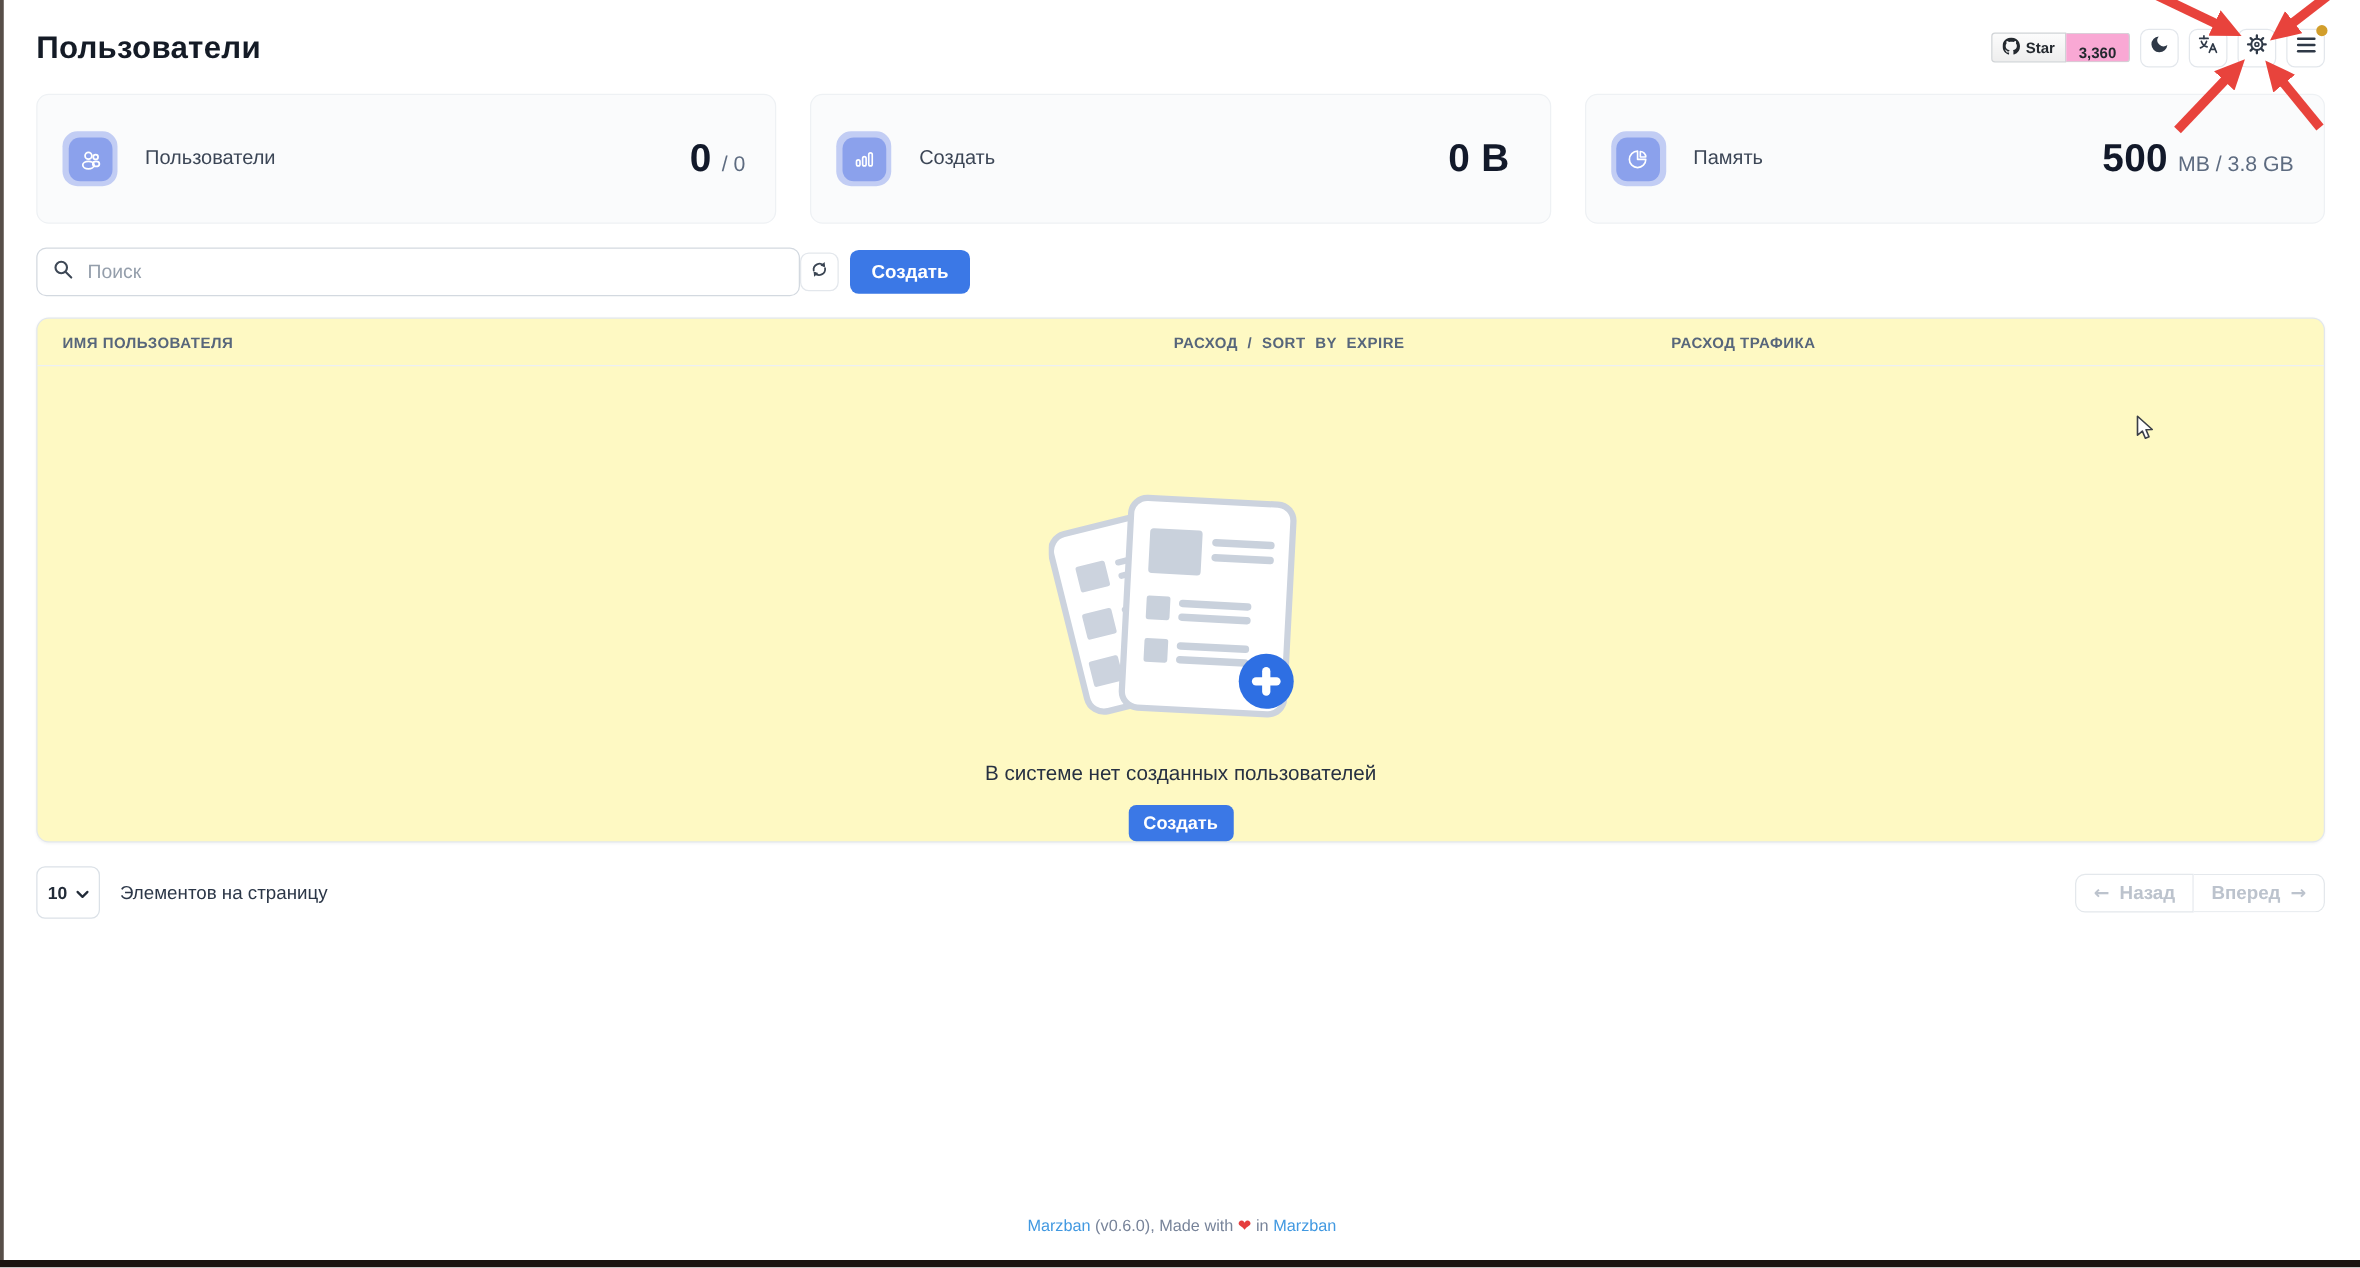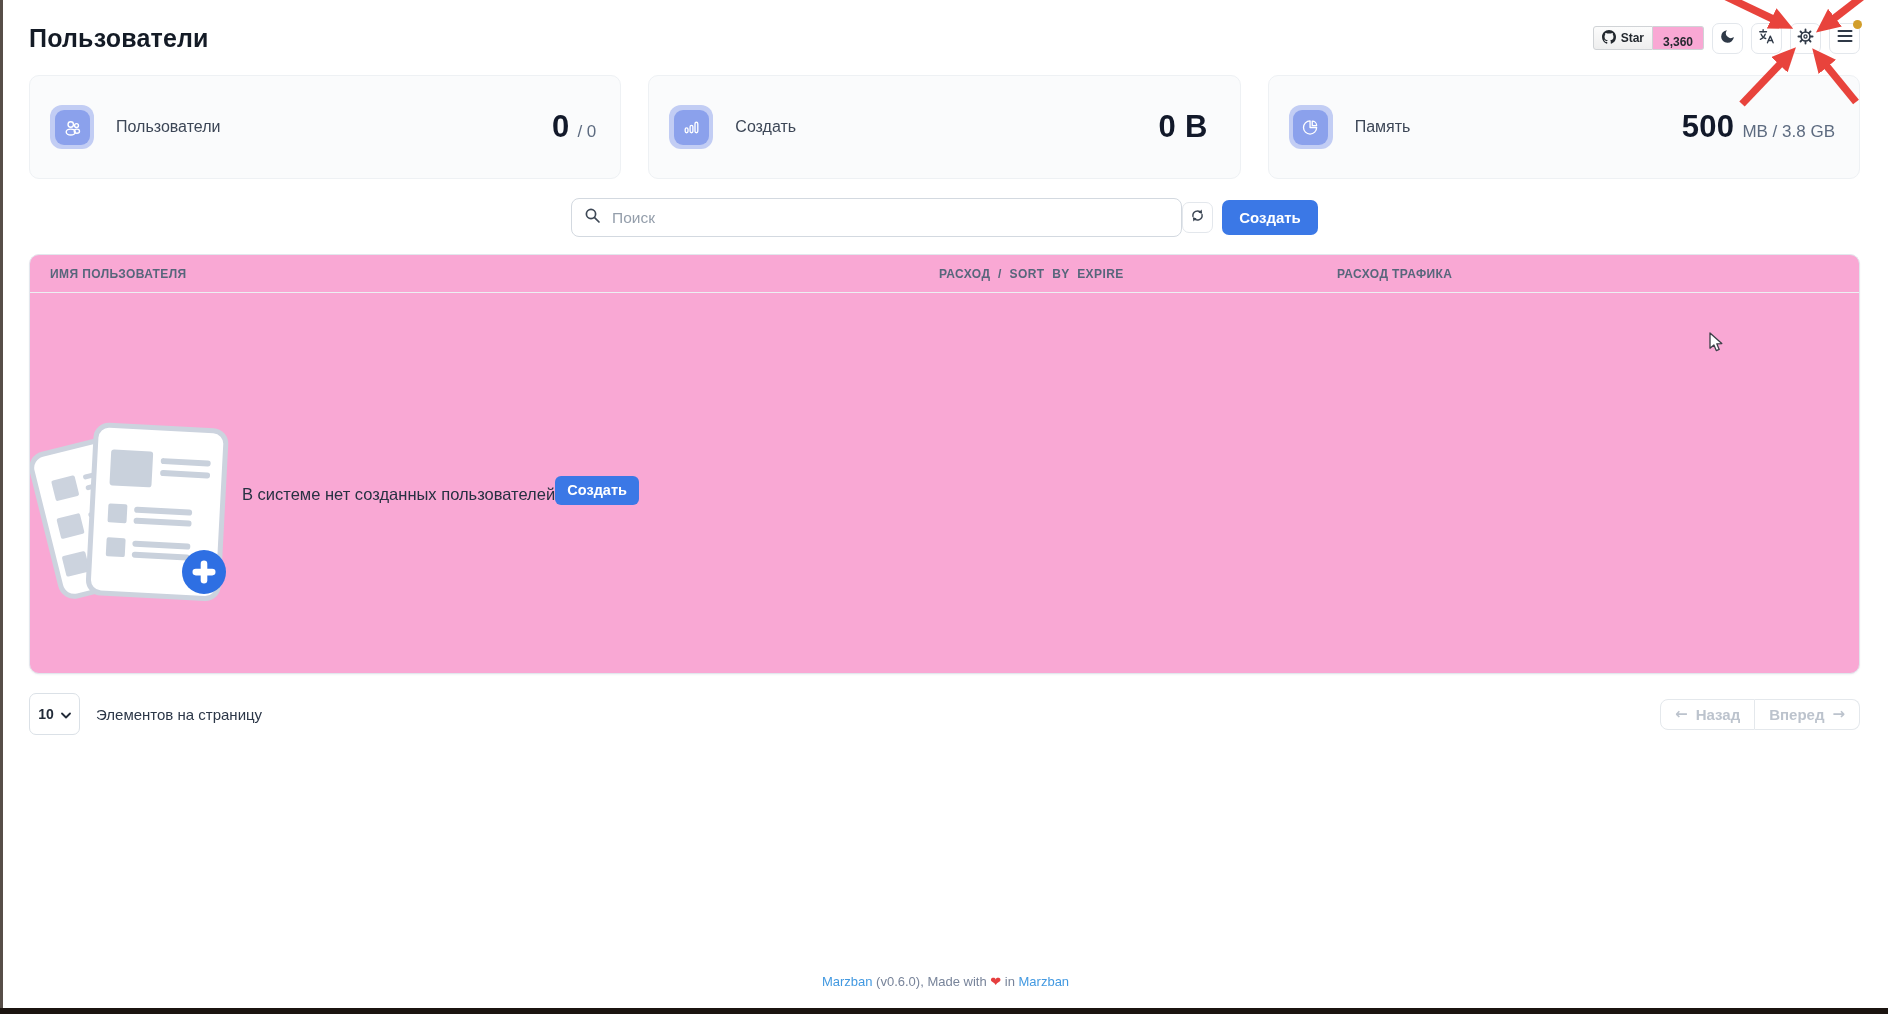--- a/index.html
+++ b/index.html
@@ -33,39 +33,39 @@
   .badge-outer{width:44px;height:44px;border-radius:12px;background:var(--icon-badge-outer,#c2cdf4);
     display:flex;align-items:center;justify-content:center;flex:none;}
   .badge-inner{width:35px;height:35px;border-radius:9px;background:var(--icon-badge-inner,#8ba1ec);
     display:flex;align-items:center;justify-content:center;}
   .card-label{margin-left:22px;font-size:16px;color:#3c4656;font-weight:500;}
   .card-value{margin-left:auto;display:flex;align-items:baseline;gap:8px;white-space:nowrap;}
   .value-big{font-size:31px;font-weight:700;color:#12192a;letter-spacing:.3px;}
   .value-sub{font-size:17px;font-weight:500;color:#5d6b80;}
 
   
-  .search-row{margin-top:19px;display:flex;justify-content:center;align-items:center;}
+  .search-row{margin-top:19px;display:flex;justify-content:flex-start;align-items:center;}
   .search-box{width:611px;height:39px;border:1px solid #d3d9e0;border-radius:8px;display:flex;
     align-items:center;padding:0 12px;box-sizing:border-box;gap:9px;background:#fff;}
   .search-box input{border:none;outline:none;flex:1;font-size:15.5px;color:#1f2733;
     font-family:"Liberation Sans",sans-serif;background:transparent;}
   .search-box input::placeholder{color:#949eab;}
   .right-actions{display:flex;align-items:center;gap:9px;}
   .create-btn{width:96px;height:35px;border-radius:7px;background:var(--accent-blue,#3b78e6);color:#fff;
     font-weight:700;font-size:15px;border:none;display:flex;align-items:center;justify-content:center;
     cursor:pointer;font-family:"Liberation Sans",sans-serif;}
 
   
   .table{margin-top:17px;height:420px;border:1px solid #e2e7ed;border-radius:10px;position:relative;
-    box-sizing:border-box;background:#f9a8d4;box-shadow:0 1px 2px rgba(20,30,50,.05);}
+    box-sizing:border-box;background:#fef9c3;box-shadow:0 1px 2px rgba(20,30,50,.05);}
   .thead{height:37px;border-bottom:1px solid #edf0f3;display:grid;grid-template-columns:889px 398px 1fr;
     align-items:center;padding-left:20px;font-size:12px;font-weight:700;color:#57667b;letter-spacing:.4px;}
   .th{cursor:pointer;}
   .th-status{word-spacing:4px;}
-  .tbody{position:absolute;top:37px;left:0;right:0;bottom:0;display:flex;flex-direction:row;align-items:center;}
+  .tbody{position:absolute;top:37px;left:0;right:0;bottom:0;display:flex;flex-direction:column;align-items:center;justify-content:flex-end;}
   .illus{margin-top:58px;}
   .empty-msg{margin-top:24px;font-size:16.5px;color:#273142;font-weight:500;}
   .empty-create{margin-top:15px;width:84px;height:29px;border-radius:6px;background:var(--accent-blue,#3b78e6);
     color:#fff;font-weight:700;font-size:14.5px;border:none;display:flex;align-items:center;justify-content:center;
     cursor:pointer;font-family:"Liberation Sans",sans-serif;}
 
   
   .pagi{margin-top:19px;display:flex;justify-content:space-between;align-items:center;}
   .page-size{display:flex;align-items:center;gap:16px;}
   .select{width:51px;height:42px;border:1px solid #dbe1e7;border-radius:7px;background:#fff;display:flex;

